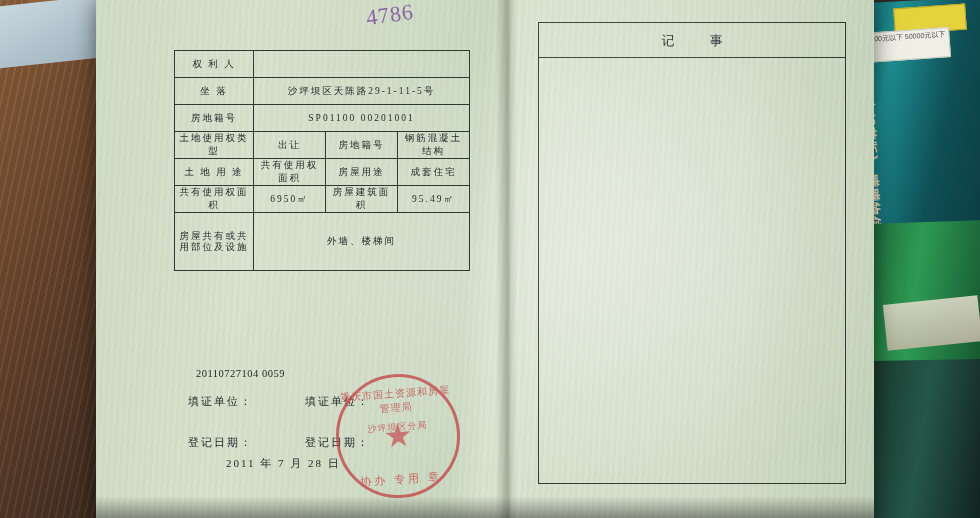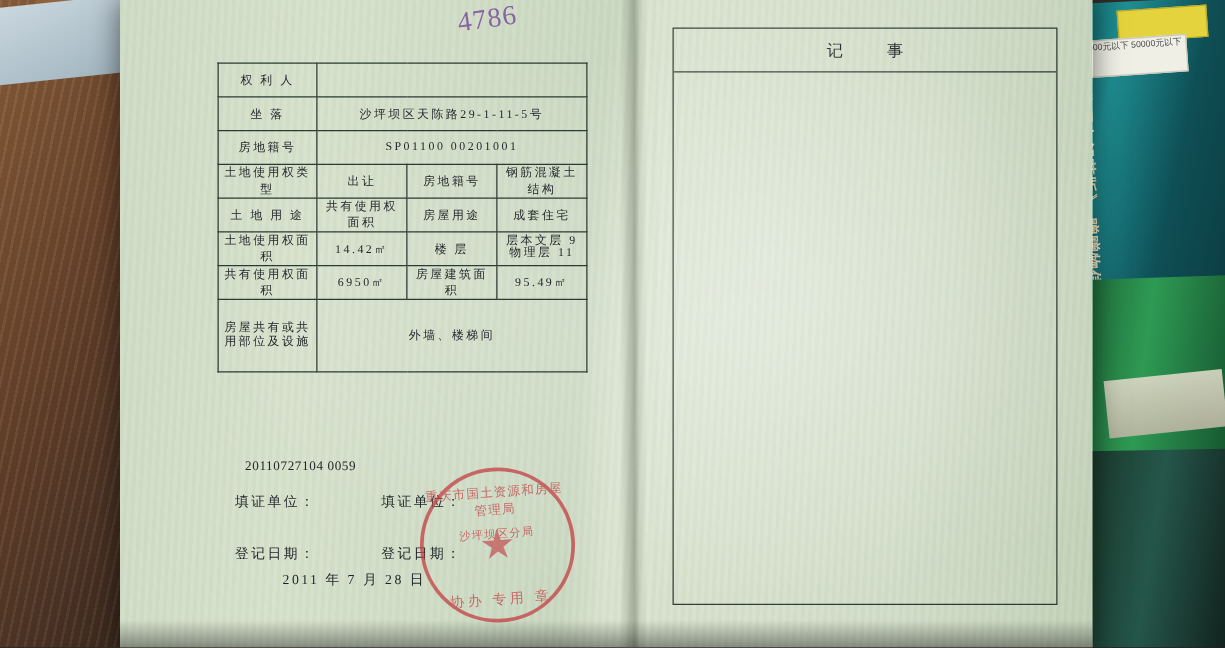--- a/index.html
+++ b/index.html
@@ -380,31 +380,20 @@
             <td class="lbl2">房地籍号</td>
             <td class="val">钢筋混凝土结构</td>
           </tr>
           <tr>
             <td class="lbl">土 地 用 途</td>
             <td class="val">共有使用权面积</td>
             <td class="lbl2">房屋用途</td>
             <td class="val">成套住宅</td>
           </tr>
           <tr>
-            <td class="lbl">土地使用权面积</td>
-            <td class="val">14.42㎡</td>
-            <td class="lbl2">楼      层</td>
-            <td class="val">
-              <div class="stacked">
-                <span>层本文层 9</span>
-                <span>物理层 11</span>
-              </div>
-            </td>
-          </tr>
-          <tr>
             <td class="lbl">共有使用权面积</td>
             <td class="val">6950㎡</td>
             <td class="lbl2">房屋建筑面积</td>
             <td class="val">95.49㎡</td>
           </tr>
           <tr style="height:58px">
             <td class="lbl twoline">房屋共有或共<br>用部位及设施</td>
             <td class="val" colspan="3">外墙、楼梯间</td>
           </tr>
         </tbody>

